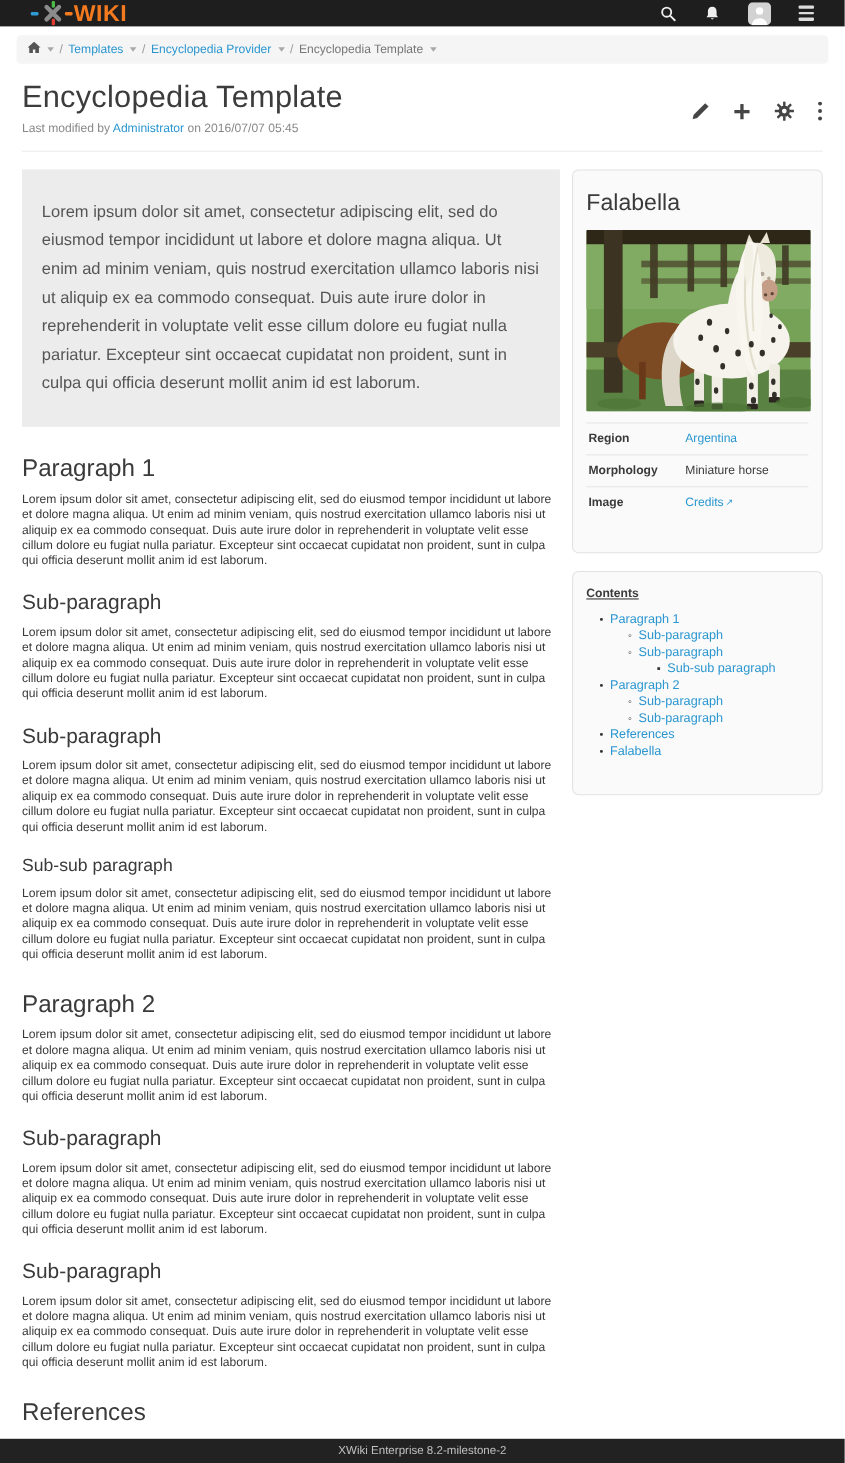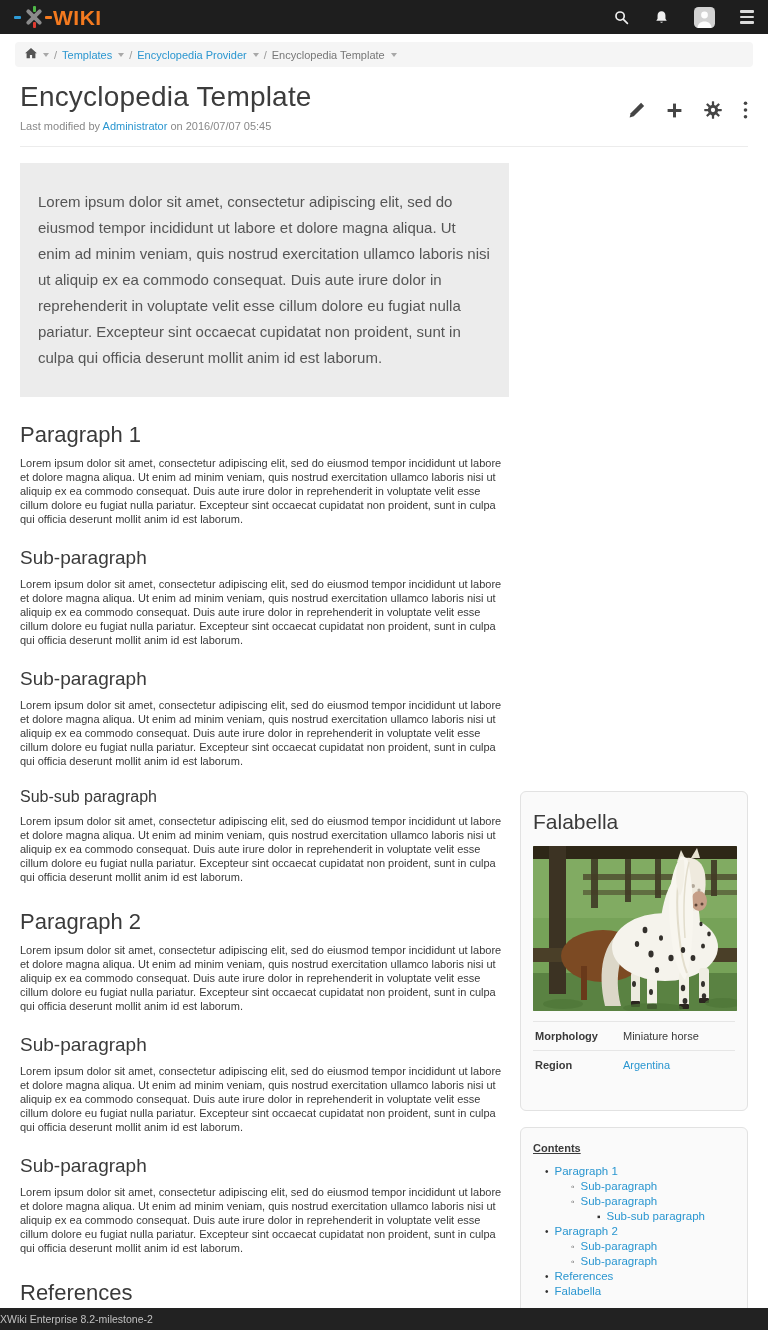--- a/index.html
+++ b/index.html
@@ -5,21 +5,21 @@
   * { box-sizing: border-box; margin: 0; padding: 0; }
   html,body { width: 768px; height: 1330px; }
   body {
     font-family: "Liberation Sans", "DejaVu Sans", sans-serif;
     background: #fff; color: #3a3a3a; overflow: hidden; position: relative;
   }
   a { text-decoration: none; cursor: pointer; }
   .link { color: #2a96d0; }
 
   
-  .navbar { height: 34px; background: #1e1e1e; display: flex; align-items: center; padding: 0 14px; }
+  .navbar { height: 24px; background: #1e1e1e; display: flex; align-items: center; padding: 0 28px; }
   .logo { display: flex; align-items: center; }
   .dash { width: 7px; height: 3px; border-radius: 1px; display: inline-block; }
   .dash.blue { background: #2e9bd6; margin-right: 2px; }
   .dash.orange { background: #f47a1f; margin-right: 1px; }
   .x-mark { position: relative; width: 22px; height: 26px; }
   .x-bar { position: absolute; left: 1px; top: 11px; width: 20px; height: 4px; background: #8b8b8b; border-radius: 2px; }
   .x-bar.a { transform: rotate(45deg); }
   .x-bar.b { transform: rotate(-45deg); }
   .tick { position: absolute; left: 9.5px; width: 3px; height: 6px; border-radius: 1px; }
   .tick.green { top: 2px; background: #4fb848; }
@@ -38,21 +38,21 @@
     border-top: 4px solid #a8a8a8; display: inline-block; margin-left: 1px; }
 
   
   .page-header { margin: 6px 20px 0; border-bottom: 1px solid #ececec; padding-bottom: 14px; position: relative; }
   .page-title { font-size: 28px; font-weight: 400; color: #3c3c3c; margin-top: 14px; letter-spacing: .2px; }
   .page-meta { font-size: 11px; color: #888; margin-top: 7px; }
   .toolbar { position: absolute; top: 20px; right: 0; display: flex; align-items: center; gap: 21px; }
   .tool-btn { cursor: pointer; display: flex; align-items: center; }
 
   
-  .content { display: flex; gap: 11px; margin: 16px 20px 0; align-items: flex-end; }
+  .content { display: flex; gap: 11px; margin: 16px 20px 0; align-items: flex-start; }
   .main-col { flex: 1; min-width: 0; }
   .side-col { width: 228px; flex: none; }
 
   
   .lead { background: #ececec; padding: 26px 18px; font-size: 15px; line-height: 26px; color: #555; margin-bottom: 4px; }
 
   
   .doc h2 { font-size: 22px; font-weight: 400; color: #3a3a3a; margin: 25px 0 8px; }
   .doc h3 { font-size: 19px; font-weight: 400; color: #3a3a3a; margin: 21px 0 8px; }
   .doc h4 { font-size: 16px; font-weight: 500; color: #3a3a3a; margin: 20px 0 8px; }
@@ -73,21 +73,21 @@
   .toc-panel { margin-top: 16px; }
   .toc-title { font-size: 11px; font-weight: bold; color: #3a3a3a; margin-bottom: 10px; text-decoration: underline; }
   .toc-item { font-size: 11.5px; line-height: 15px; display: flex; gap: 6px; align-items: baseline; }
   .toc-item.lvl1 { margin-left: 12px; }
   .toc-item.lvl2 { margin-left: 38px; }
   .toc-item.lvl3 { margin-left: 64px; }
   .toc-bullet { color: #333; font-size: 10px; }
 
   
   .version-bar { position: absolute; left: 0; right: 0; bottom: 0; height: 22px; background: #222;
-    color: #c0c0c0; font-size: 10.5px; text-align: left; line-height: 22px; }
+    color: #c0c0c0; font-size: 10.5px; text-align: center; line-height: 22px; }
 </style>
 </head>
 <body>
 
 <div class="navbar">
   <div class="logo">
     <span class="dash blue"></span>
     <span class="x-mark">
       <span class="x-bar a"></span>
         <span class="x-bar b"></span>
@@ -284,26 +284,30 @@
             <rect x="166" y="152" width="10" height="5" rx="1"></rect>
         </g>
         <g fill="#4e7638" opacity=".7">
           <ellipse cx="30" cy="158" rx="20" ry="5"></ellipse>
             <ellipse cx="120" cy="162" rx="30" ry="5"></ellipse>
             <ellipse cx="190" cy="157" rx="18" ry="5"></ellipse>
         </g>
       </svg>
       <div class="ib-table" id="infobox-rows">
           <div class="ib-row">
+            <div class="ib-label">Region</div>
+            <div class="ib-value"><a class="link">Argentina</a></div>
+          </div>
+          <div class="ib-row">
             <div class="ib-label">Morphology</div>
             <div class="ib-value">Miniature horse</div>
           </div>
           <div class="ib-row">
-            <div class="ib-label">Region</div>
-            <div class="ib-value"><a class="link">Argentina</a></div>
+            <div class="ib-label">Image</div>
+            <div class="ib-value"><a class="link">Credits</a><span class="ext">↗</span></div>
           </div>
         </div>
     </div>
 
     <div class="panel toc-panel">
       <div class="toc-title">Contents</div>
       <div id="toc-list">
           <div class="toc-item lvl1">
             <span class="toc-bullet">•</span>
             <a class="link">Paragraph 1</a>

